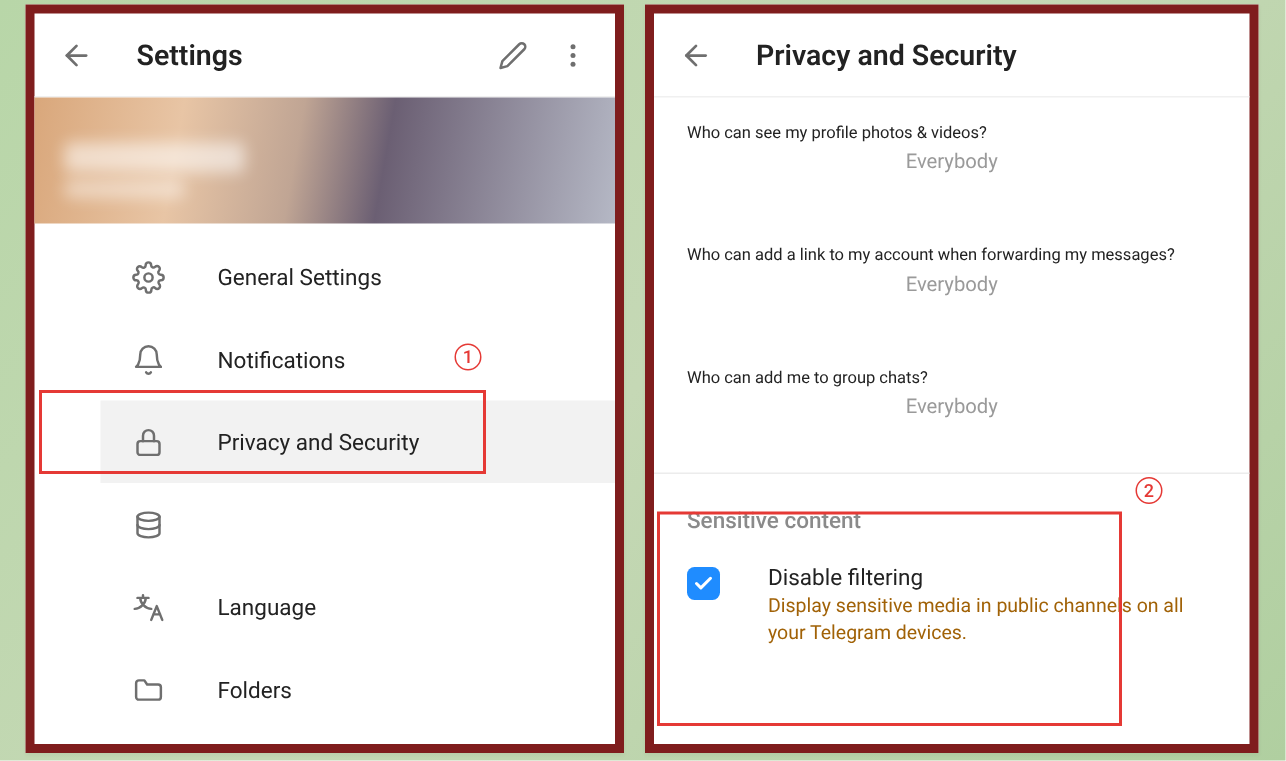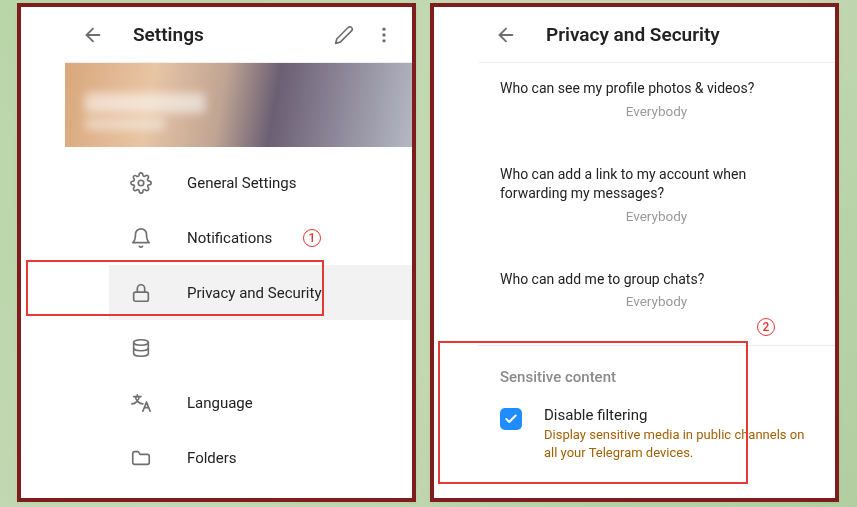--- a/index.html
+++ b/index.html
@@ -7,23 +7,22 @@
     font-family: -apple-system, BlinkMacSystemFont, "Segoe UI", Roboto, sans-serif;
     background: linear-gradient(135deg, #b8d6a8 0%, #c5d8b5 50%, #b0cfa0 100%);
     width: 857px;
     height: 507px;
     position: relative;
     overflow: hidden;
   }
   .panel {
     position: absolute;
     background: #fff;
-    border: 4px solid #7f1d1d;
+    border: 6px solid #7f1d1d;
     box-shadow: 0 1px 3px rgba(0,0,0,0.05);
-    padding-left: 44px;
   }
   .panel-left { left: 17px; top: 3px; width: 399px; height: 499px; }
   .panel-right { left: 430px; top: 3px; width: 409px; height: 499px; }
   .header {
     display: flex;
     align-items: center;
     height: 56px;
     padding: 0 8px;
     border-bottom: 1px solid #f0f0f0;
   }
@@ -85,21 +84,21 @@
     margin-right: 34px;
     color: #6f6f6f;
     display: flex;
     align-items: center;
     justify-content: center;
   }
   .privacy-block {
     padding: 16px 22px 4px 22px;
   }
   .privacy-q {
-    font-size: 14px;
+    font-size: 11px;
     color: #222;
     line-height: 1.4;
     margin-bottom: 4px;
   }
   .privacy-a {
     font-size: 13.5px;
     color: #9a9a9a;
     margin-bottom: 26px;
     text-align: center;
   }
@@ -110,21 +109,21 @@
   }
   .section-title {
     font-size: 15px;
     color: #8a8a8a;
     font-weight: 500;
     padding: 22px 22px 10px 22px;
   }
   .check-row {
     display: flex;
     padding: 10px 22px 22px 22px;
-    gap: 22px;
+    gap: 32px;
   }
   .checkbox {
     width: 22px;
     height: 22px;
     min-width: 22px;
     border-radius: 5px;
     background: #1f8cff;
     display: flex;
     align-items: center;
     justify-content: center;

